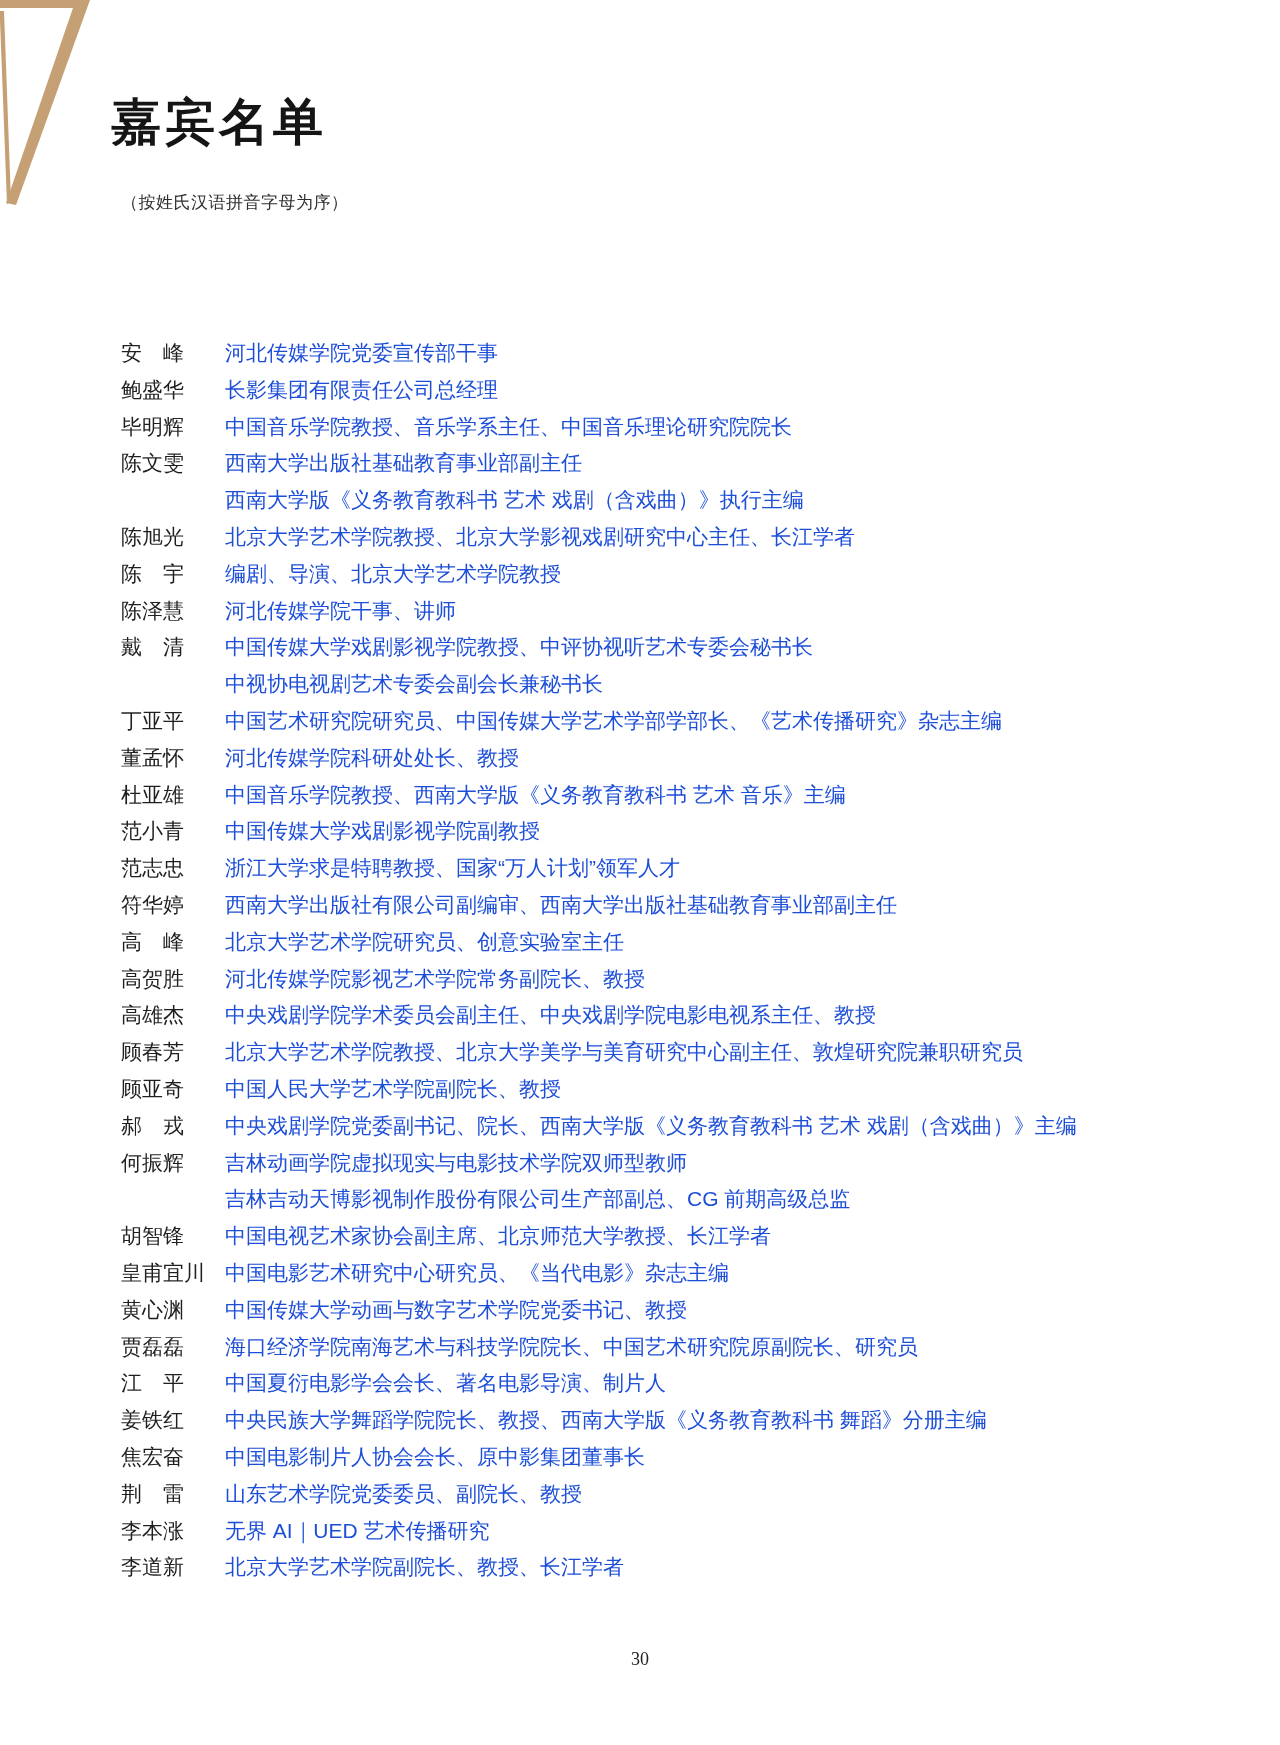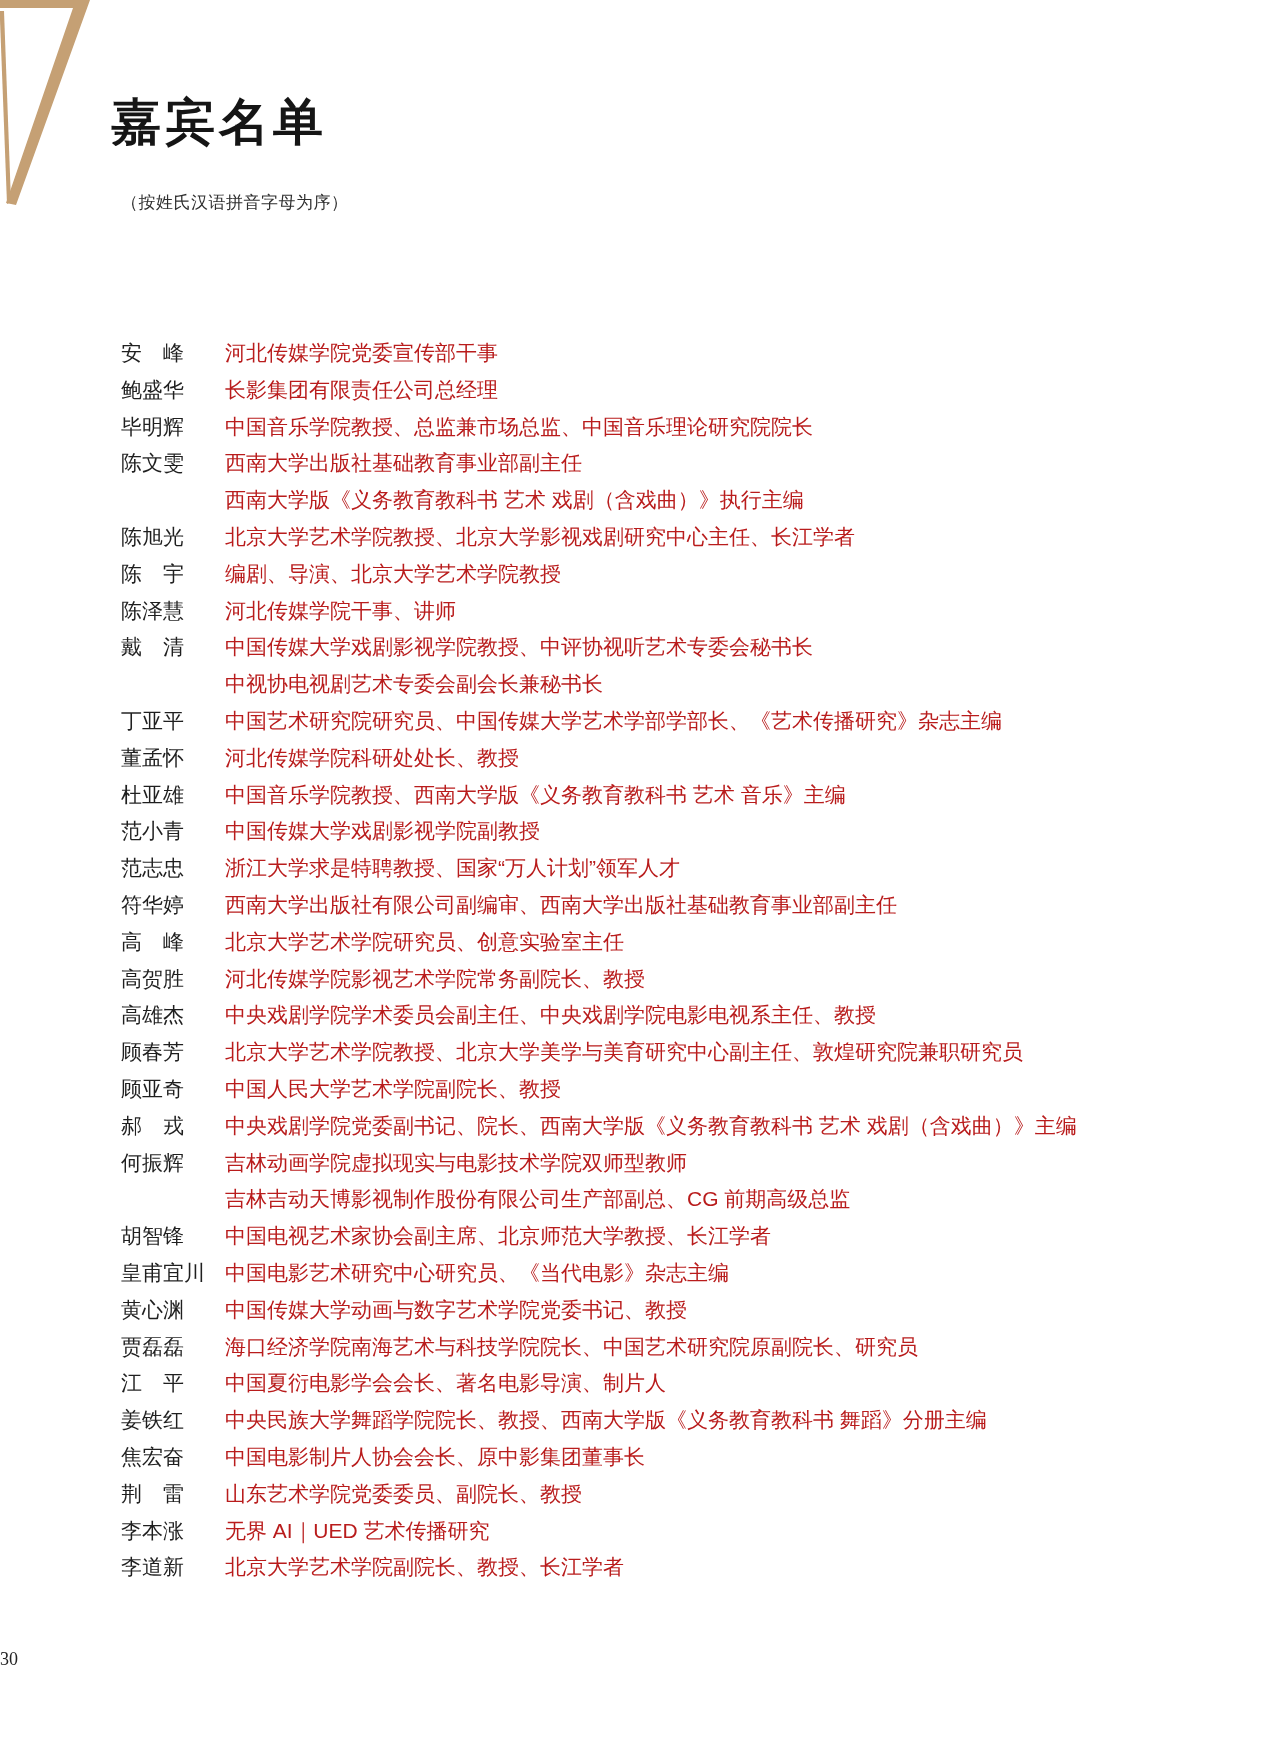--- a/index.html
+++ b/index.html
@@ -20,25 +20,25 @@
   .subtitle{
     position:absolute;left:121px;top:191px;
     font-size:17px;letter-spacing:.5px;color:#2e2e2e;white-space:nowrap;
   }
   .list{position:absolute;left:121px;top:335px;}
   .entry{display:flex;align-items:flex-start;}
   .gname{
     flex:0 0 64px;width:64px;margin-right:40px;
     font-size:21px;line-height:36.8px;white-space:nowrap;color:#1f1f1f;
   }
-  .groles{font-size:21px;line-height:36.8px;color:#b91c1c;}
+  .groles{font-size:21px;line-height:36.8px;color:#1d4ed8;}
   .groles>div{white-space:nowrap;}
   .pagenum{
     position:absolute;left:0;top:1649px;width:100%;
-    text-align:left;font-size:18px;color:#222;
+    text-align:center;font-size:18px;color:#222;
     font-family:"Liberation Serif","DejaVu Serif",serif;
   }
 </style>
 </head>
 <body>
 
 <svg class="deco" viewBox="0 0 100 216" width="100" height="216" aria-hidden="true">
   <polygon points="0,0 90,0 16,205 6,203 73,8 0,8" fill="#C5A074"></polygon>
   <polygon points="0,11 4,11 11,202 7,204 0,20" fill="#C5A074"></polygon>
 </svg>
@@ -55,21 +55,21 @@
     </div>
     <div class="entry">
       <div class="gname">鲍盛华</div>
       <div class="groles">
         <div>长影集团有限责任公司总经理</div>
       </div>
     </div>
     <div class="entry">
       <div class="gname">毕明辉</div>
       <div class="groles">
-        <div>中国音乐学院教授、总监兼市场总监、中国音乐理论研究院院长</div>
+        <div>中国音乐学院教授、音乐学系主任、中国音乐理论研究院院长</div>
       </div>
     </div>
     <div class="entry">
       <div class="gname">陈文雯</div>
       <div class="groles">
         <div>西南大学出版社基础教育事业部副主任</div>
         <div>西南大学版《义务教育教科书 艺术 戏剧（含戏曲）》执行主编</div>
       </div>
     </div>
     <div class="entry">

